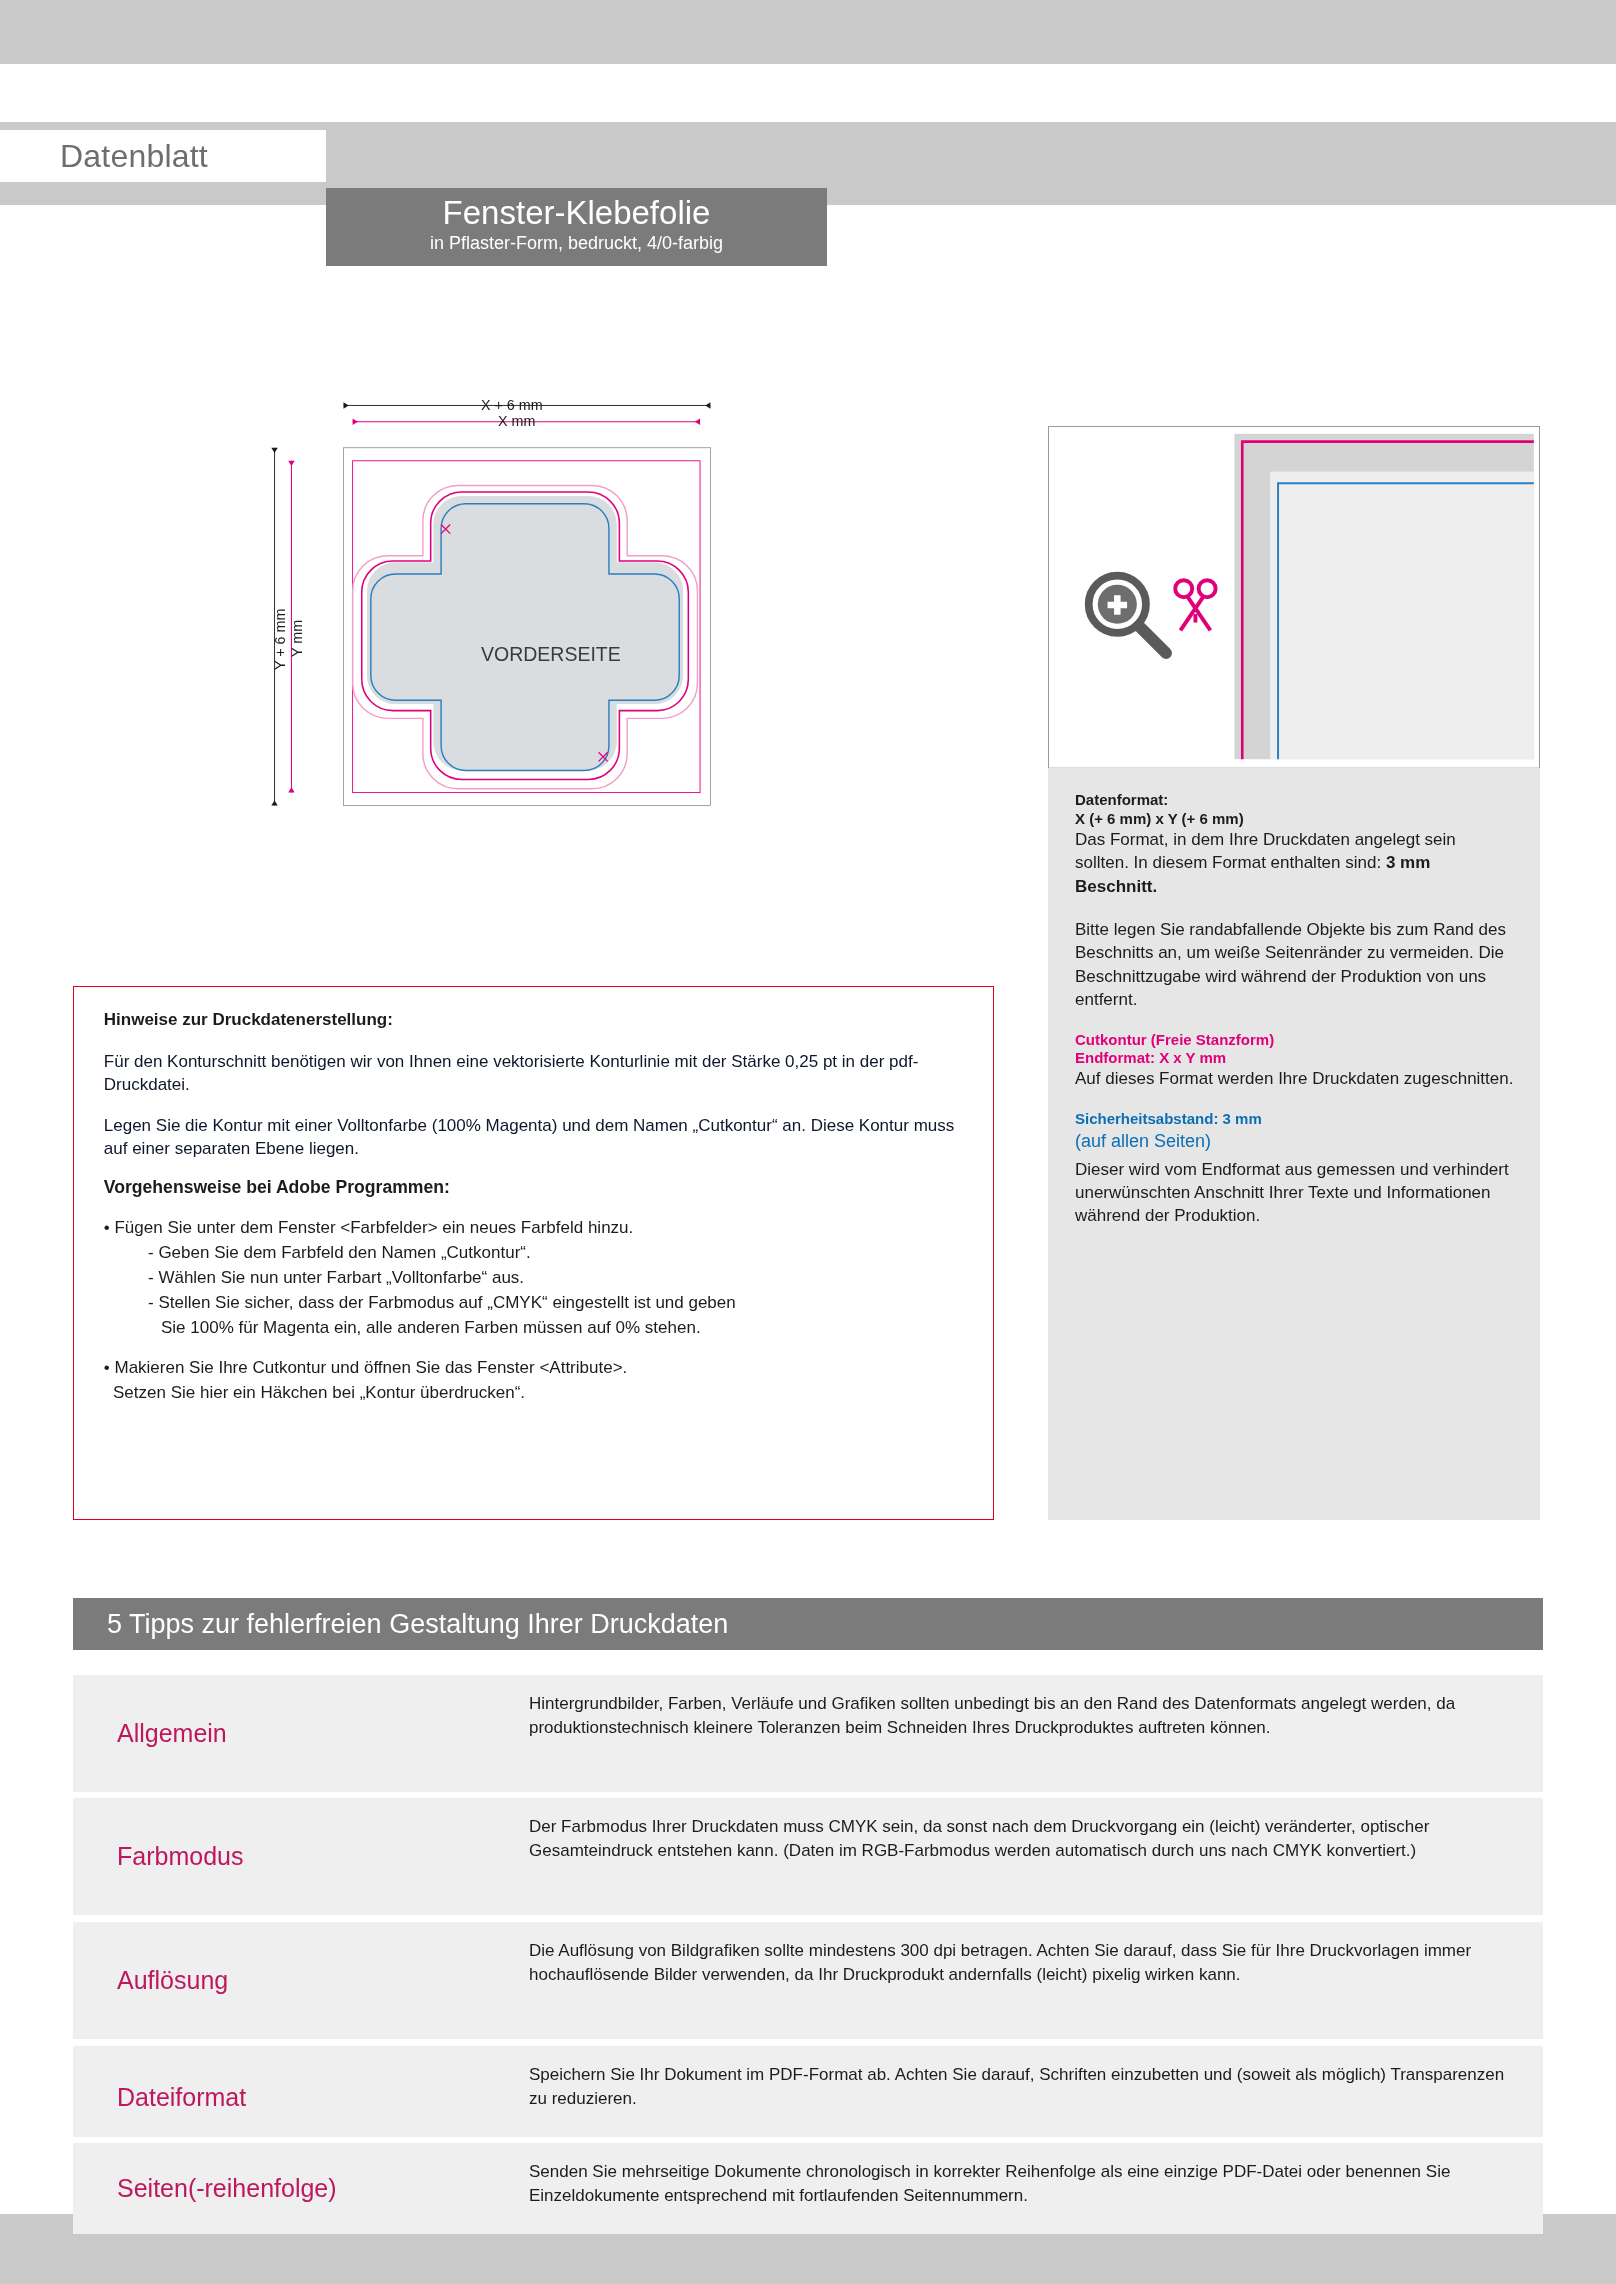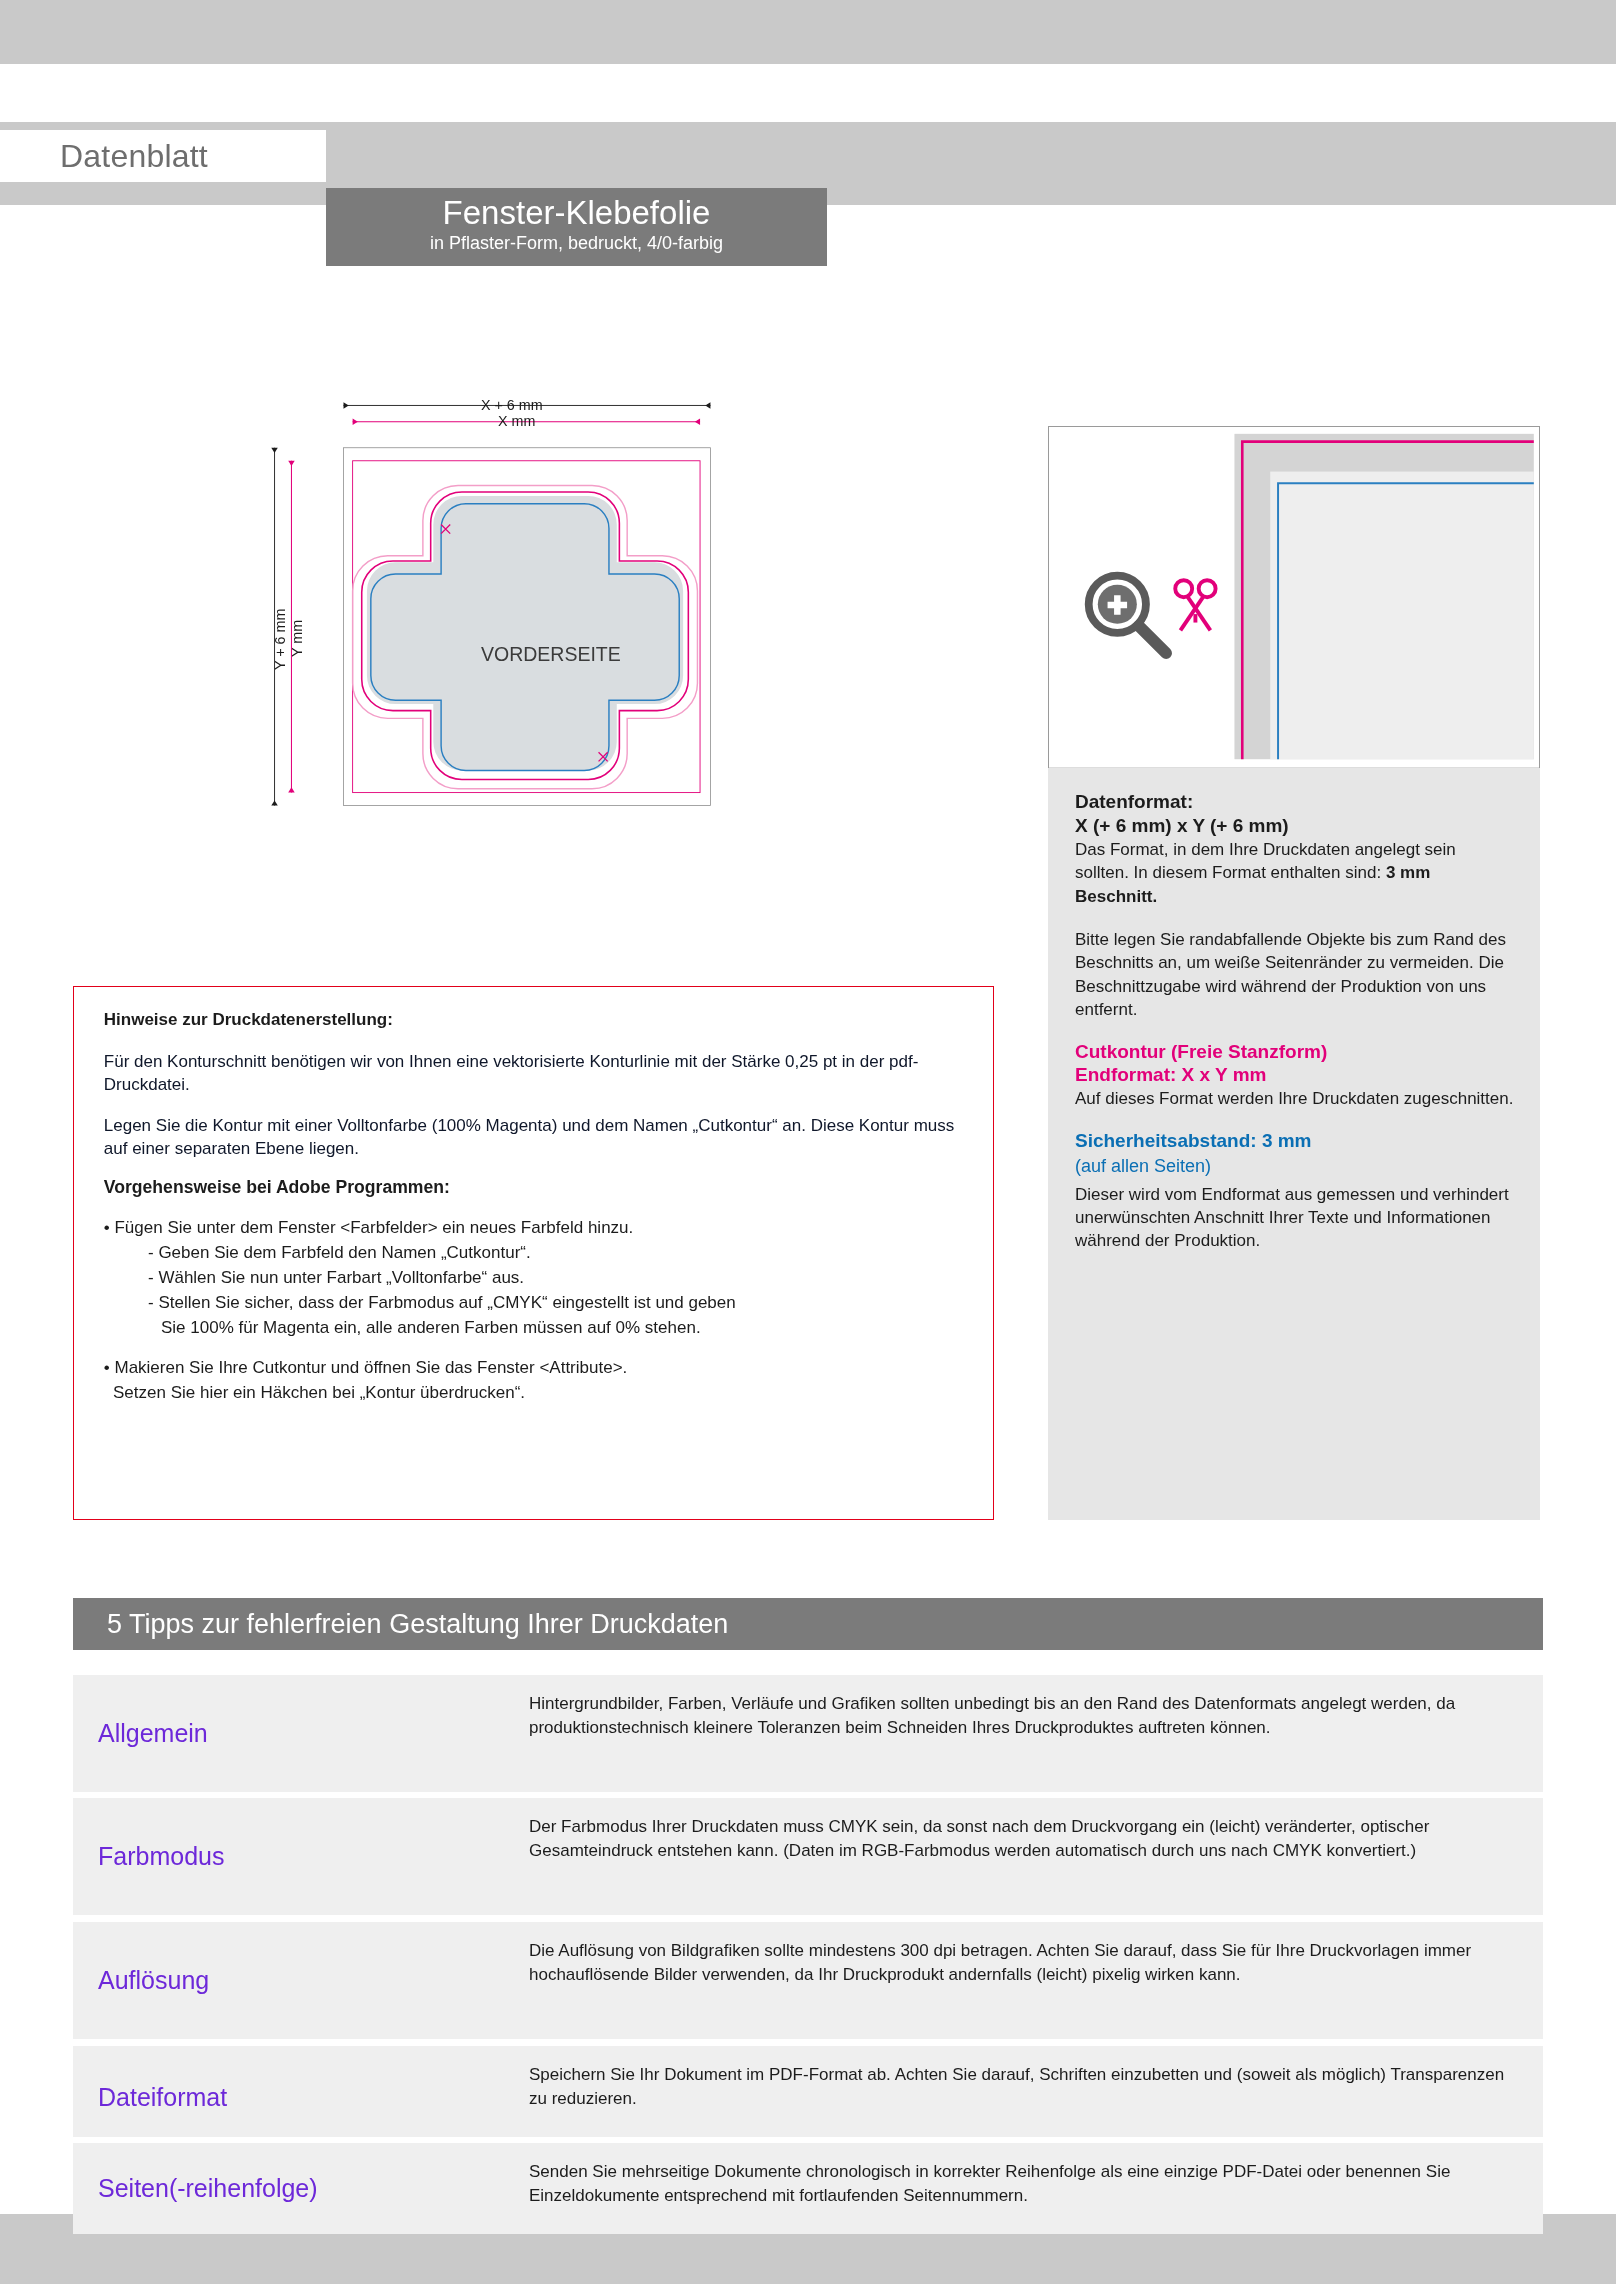--- a/index.html
+++ b/index.html
@@ -54,40 +54,40 @@
 
   
   .right-img{
     position:absolute;left:1048px;top:426px;width:492px;height:342px;
     background:#ffffff;border:0.7px solid #9a9a9a;box-sizing:border-box;
   }
   .right-info{
     position:absolute;left:1048px;top:768px;width:492px;height:752px;
     background:#e6e6e6;box-sizing:border-box;padding:23.4px 26px 0 27px;
   }
-  .right-info h3{font-size:19px;font-weight:bold;margin:0 0 1.3px 0;color:#1c1c1c;}
+  .right-info h3{font-size:15px;font-weight:bold;margin:0 0 1.3px 0;color:#1c1c1c;}
   .right-info h3.mag{color:#e2007a;}
   .right-info h3.blue{color:#0b6fb4;}
   .right-info .sub{font-size:18px;color:#1c1c1c;line-height:25px;margin:0 0 3.9px 0;}
   .right-info .sub.blue{color:#0b6fb4;}
   .right-info p{font-size:17px;line-height:23.4px;margin:0 0 19.5px 0;color:#1c1c1c;}
   .right-info b{font-weight:bold;}
 
   
   .tipps-head{
     position:absolute;left:73px;top:1598px;width:1470px;height:52px;background:#7b7b7b;
     display:flex;align-items:center;
   }
   .tipps-head span{color:#ffffff;font-size:27px;padding-left:34px;}
   .tip-row{
     position:absolute;left:73px;width:1470px;background:#efefef;
     display:flex;align-items:flex-start;
   }
   .tip-row .label{
-    width:456px;flex:0 0 456px;font-size:25px;color:#6d28d9;padding-left:25px;box-sizing:border-box;
+    width:456px;flex:0 0 456px;font-size:25px;color:#be185d;padding-left:44px;box-sizing:border-box;
     display:flex;align-items:center;
   }
   .tip-row .text{
     flex:1;font-size:17px;line-height:24px;color:#1c1c1c;padding:17px 26px 0 0;box-sizing:border-box;
   }
   
   .lbl{position:absolute;font-size:14.3px;color:#1c1c1c;}
   .lbl-v{position:absolute;font-size:14.3px;color:#1c1c1c;transform:rotate(-90deg);transform-origin:0 0;white-space:nowrap;}
 </style>
 </head>

